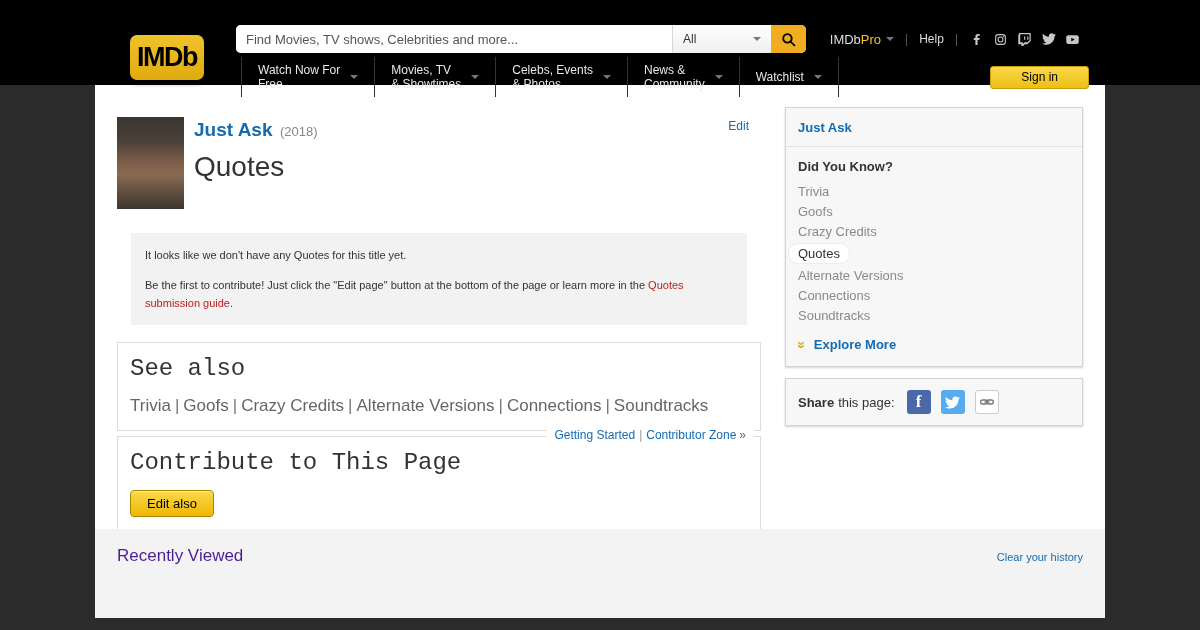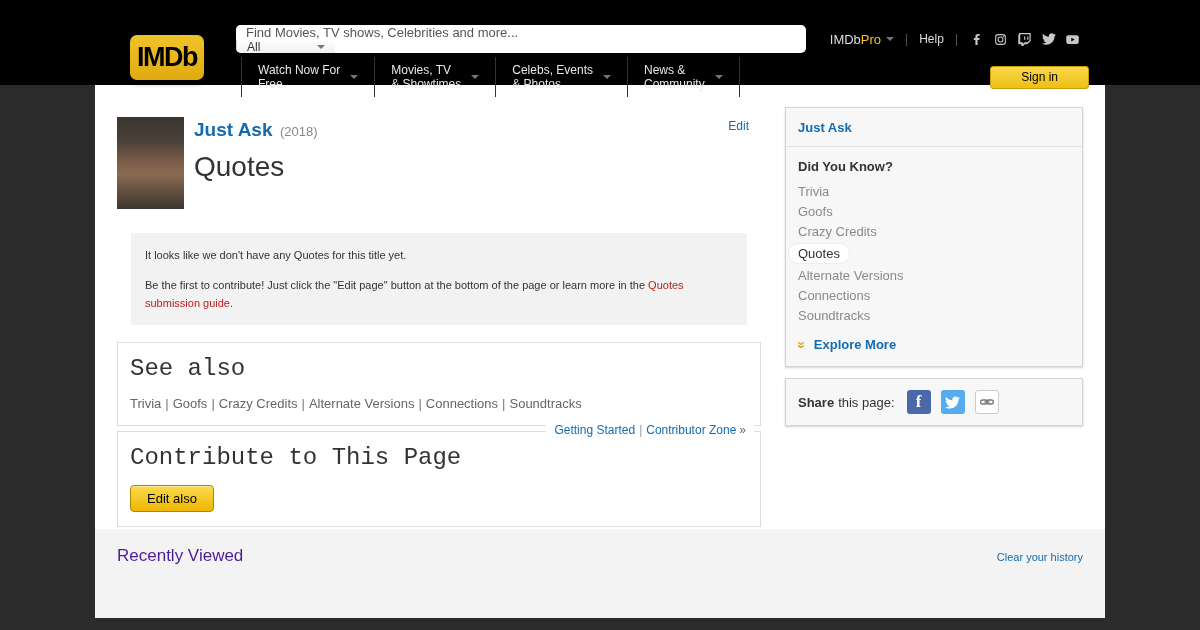--- a/index.html
+++ b/index.html
@@ -17,21 +17,21 @@
   .header-inner { position:relative; height:97px; }
   .imdb-logo {
     position:absolute; left:35px; top:35px; width:74px; height:45px;
     background:linear-gradient(180deg,#f0c22a,#e0ab0f);
     border-radius:7px; box-shadow:0 3px 5px rgba(0,0,0,.55);
     display:flex; align-items:center; justify-content:center;
     font-weight:bold; font-size:27px; letter-spacing:-1.5px; color:#000;
     text-decoration:none; z-index:5;
   }
   .top-row { display:flex; align-items:flex-start; height:57px; padding:25px 25px 0 141px; }
-  .search { display:flex; height:28px; width:570px; border-radius:5px; overflow:hidden; background:#fff;flex-direction:column; }
+  .search { display:flex; height:28px; width:570px; border-radius:5px; overflow:hidden; background:#fff; }
   .search input {
     border:0; outline:none; width:436px; padding:0 10px; font-size:13px; color:#333;
     font-family:"Liberation Sans", sans-serif;
   }
   .search input::placeholder { color:#555; }
   .scope {
     width:99px; display:flex; align-items:center; justify-content:space-between;
     padding:0 10px; background:linear-gradient(#ffffff,#efefef);
     border-left:1px solid #d7d7d7; font-size:12px; color:#333; cursor:pointer;
   }
@@ -71,21 +71,21 @@
   .year { font-size:13px; color:#888; margin-left:3px; }
   .page-heading { font-size:28px; font-weight:400; color:#333; margin:10px 0 0; }
 
   .empty-box { margin:24px 14px 0; background:#f2f2f2; padding:13px 14px; font-size:11px; color:#333; line-height:18px; }
   .empty-box p { margin:0 0 12px; }
   .empty-box p:last-child { margin:0; }
   .guide-link { color:#b91c1c; text-decoration:none; }
 
   .see-also { border:1px solid #ddd; margin-top:17px; padding:12px; }
   .section-title { font-size:24px; font-weight:400; color:#333; margin:0 0 14px;font-family:Liberation Mono, monospace; }
-  .see-links { font-size:13px; color:#666; margin-bottom:2px; }
+  .see-links { font-size:17px; color:#666; margin-bottom:2px; }
   .see-links a { color:#666; text-decoration:none; }
   .see-links .lsep { color:#777; margin:0 4px; }
 
   .contribute { border:1px solid #ddd; margin-top:5px; padding:12px; position:relative; }
   .contribute .section-title { margin:0; }
   .bubble { position:absolute; top:-12px; right:6px; background:#fff; padding:3px 8px; font-size:12px; }
   .bubble a { color:#136cb2; text-decoration:none; }
   .bubble .lsep { color:#999; margin:0 4px; }
   .bubble .raquo { color:#666; margin-left:3px; }
   .yellow-btn {
@@ -203,20 +203,27 @@
         <span class="nav-lines">
           <span>Celebs, Events</span>
             <span>&amp; Photos</span>
         </span>
         <span class="caret"></span>
       </div>
       <div class="nav-item">
         <span class="nav-lines">
           <span>News &amp;</span>
             <span>Community</span>
+        </span>
+        <span class="caret"></span>
+      </div>
+      <div class="nav-item">
+        <span class="nav-lines">
+          <span>Watchlist</span>
+            <span></span>
         </span>
         <span class="caret"></span>
       </div>
       <button class="signin-btn">Sign in</button>
     </nav>
   </div>
 </div>
 
 <div class="wrapper content-band">
   <main class="main-col">

